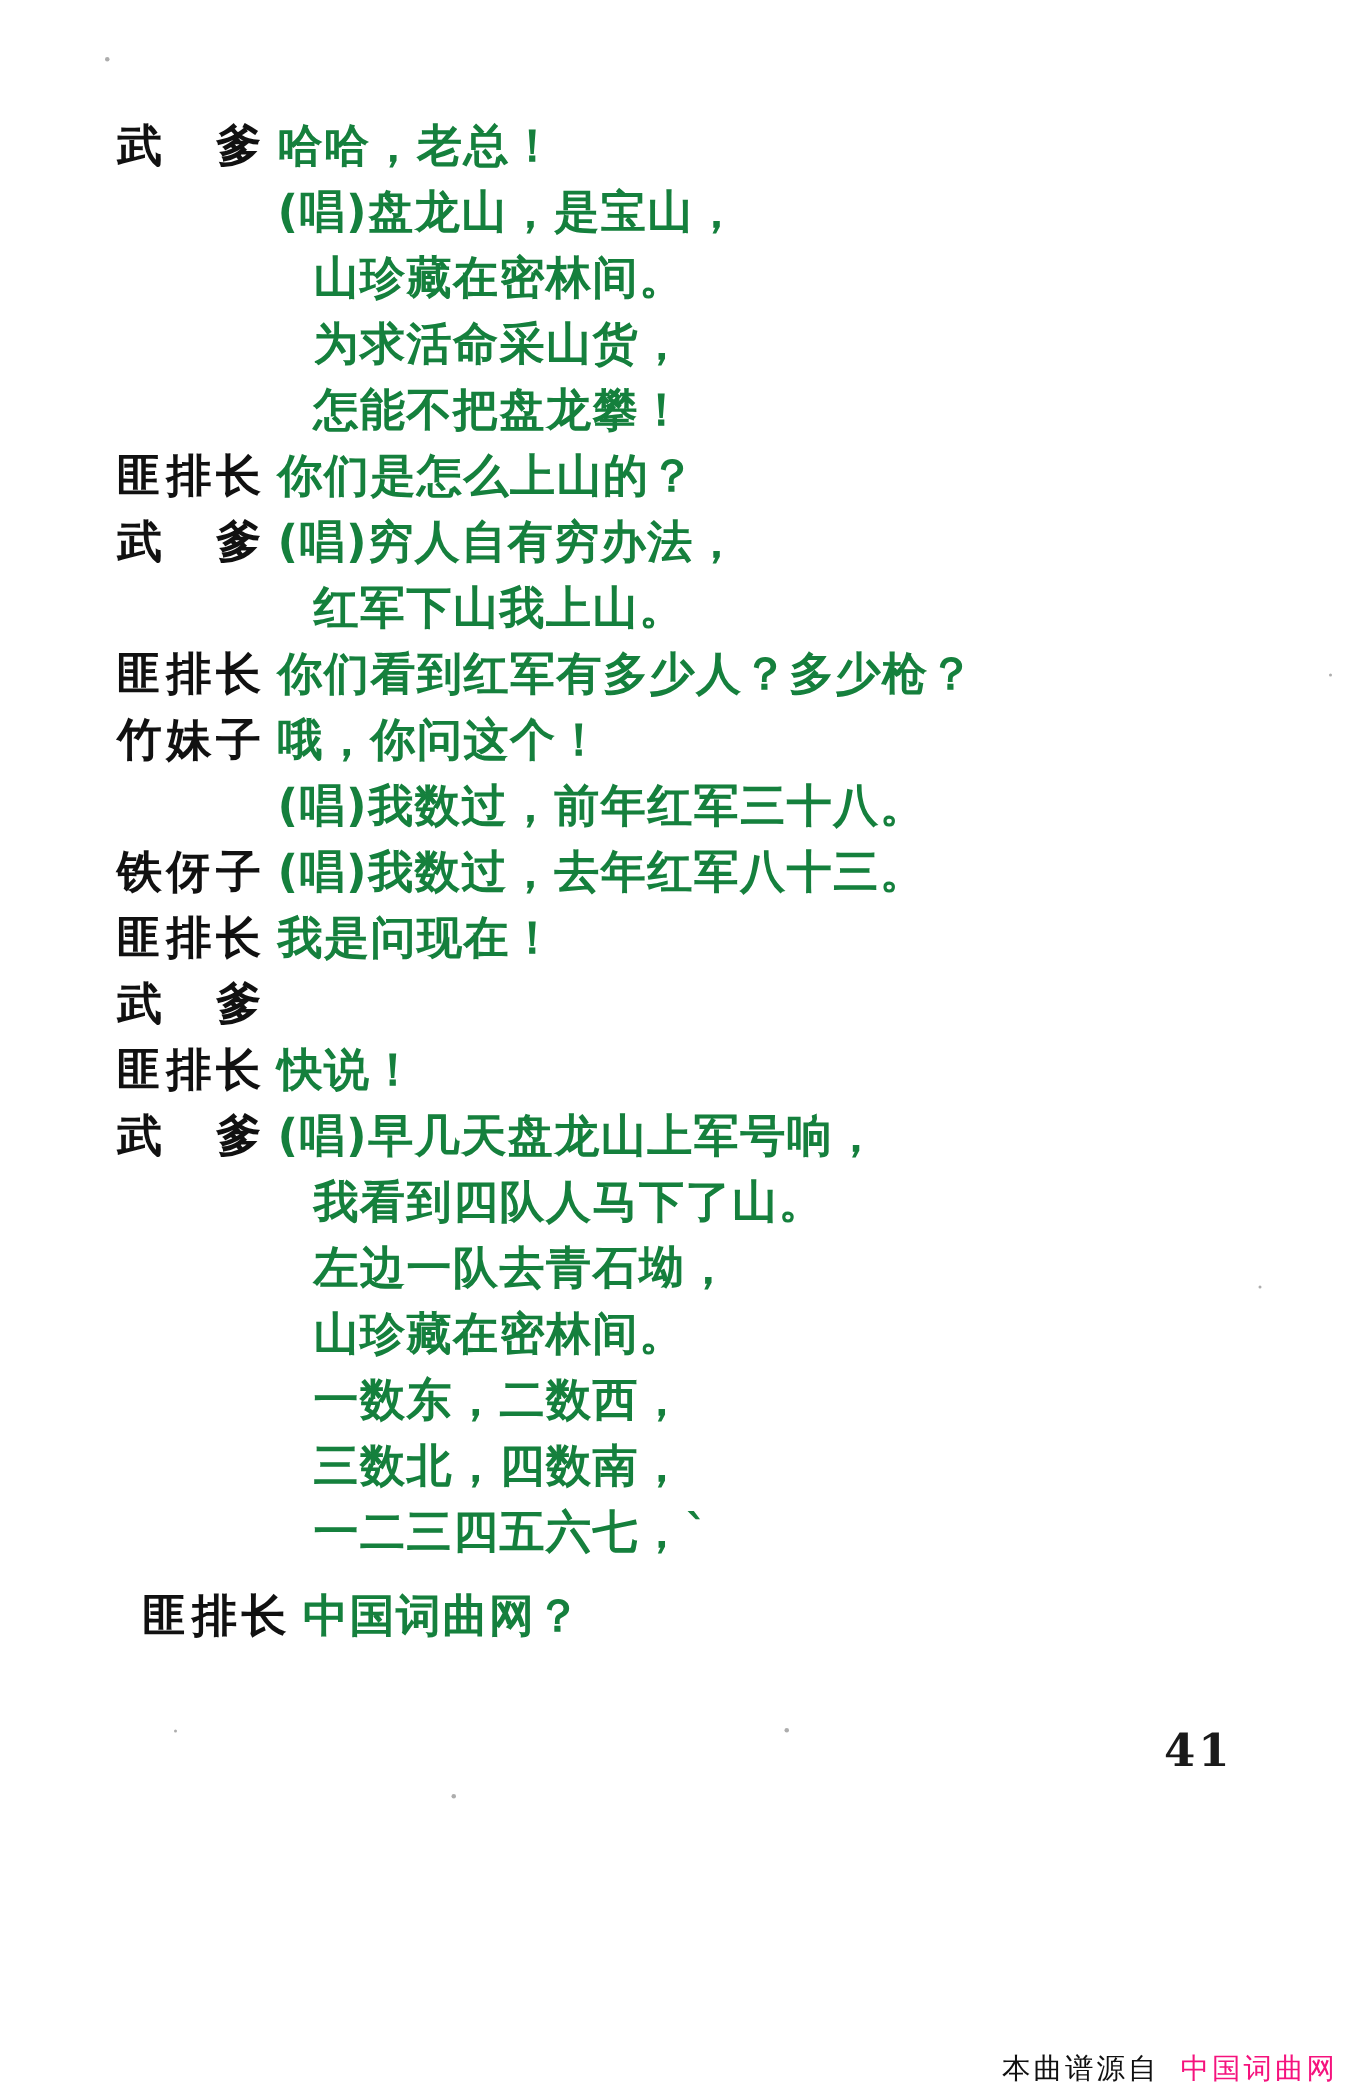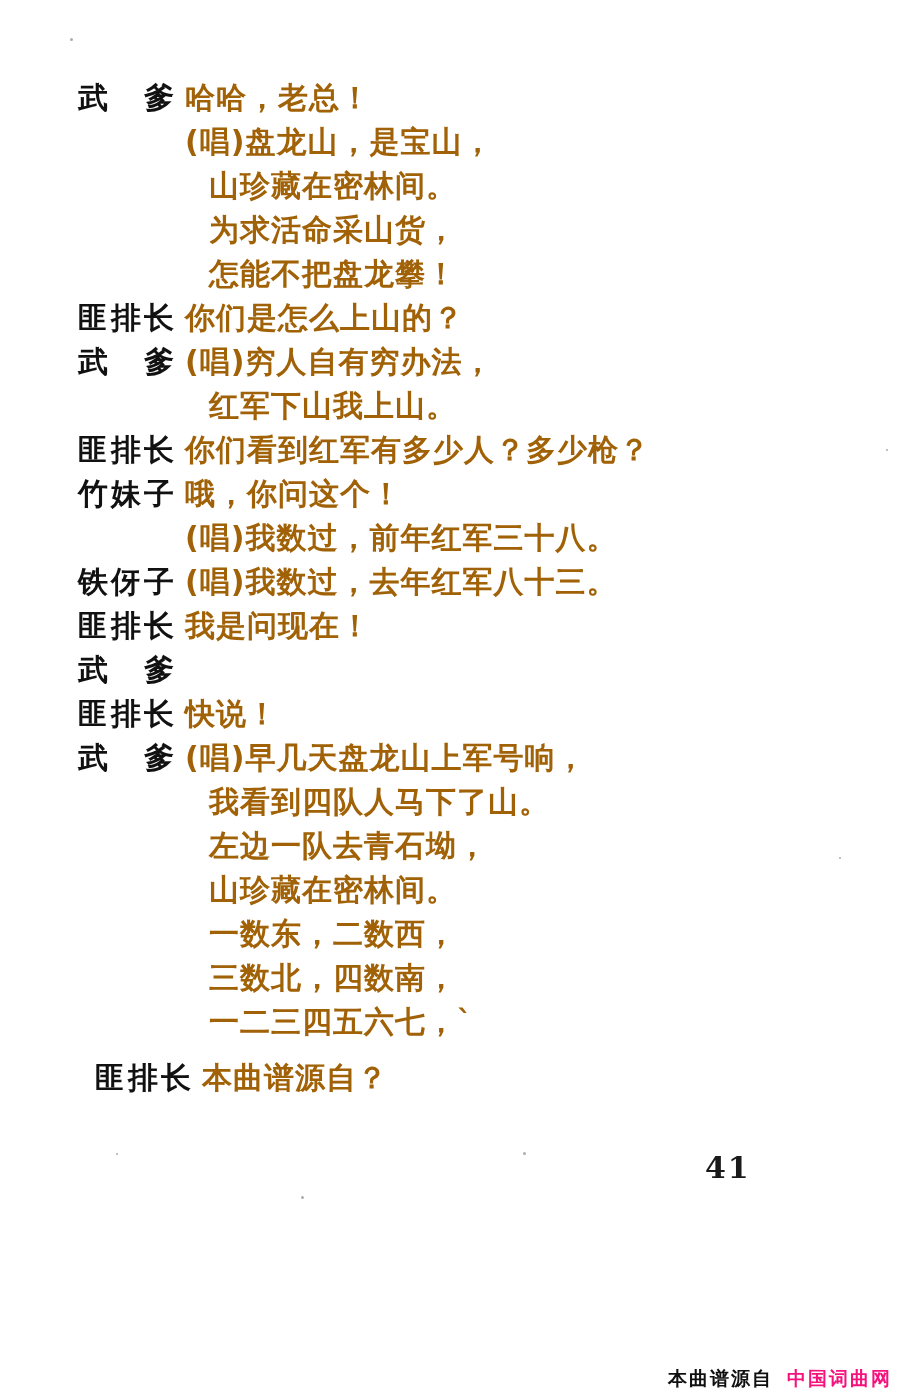--- a/index.html
+++ b/index.html
@@ -29,39 +29,39 @@
     display: inline-block;
     width: 107px;
     flex: 0 0 107px;
     font-weight: 800;
     letter-spacing: 3px;
     color: #111111;
   }
   .text {
     font-weight: 600;
     letter-spacing: 1px;
-    color: #a16207;
+    color: #15803d;
   }
   .ind .text { margin-left: 24px; }
   .gap-top { margin-top: 12px; }
   .offset { margin-left: 17px; }
   .page-number {
     position: absolute;
-    left: 705px; top: 1150px;
+    left: 776px; top: 1150px;
     font-family: "DejaVu Serif", serif;
     font-weight: 700;
     font-size: 30px;
     letter-spacing: 2px;
     color: #1a1a1a;
   }
   .footer {
     position: absolute;
     top: 1366px; right: 8px;
     font-size: 19px;
-    font-weight: 700;
+    font-weight: 400;
     letter-spacing: 2px;
     white-space: nowrap;
   }
   .footer .prefix { color: #101010; margin-right: 14px; }
   .footer .brand { color: #f5127d; }
   .speck {
     position: absolute;
     background: #8a8a8a;
     border-radius: 50%;
     width: 3px; height: 3px;
@@ -163,21 +163,21 @@
     <div class="line ind">
       <span class="speaker"></span>
       <span class="text">三数北，四数南，</span>
     </div>
     <div class="line ind">
       <span class="speaker"></span>
       <span class="text">一二三四五六七，ˋ</span>
     </div>
     <div class="line gap-top offset">
       <span class="speaker">匪排长</span>
-      <span class="text">本曲谱源自？</span>
+      <span class="text">中国词曲网？</span>
     </div>
 
   </div>
 
   <div class="page-number">41</div>
 
   <div class="footer">
     <span class="prefix">本曲谱源自</span><span class="brand">中国词曲网</span>
   </div>
 

